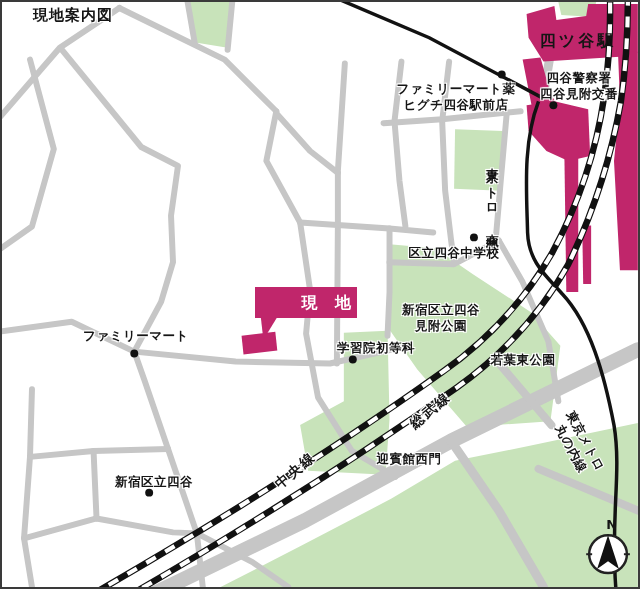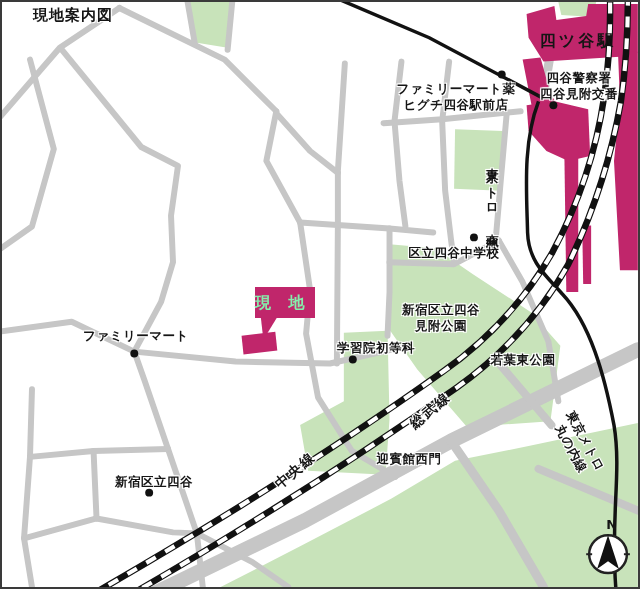--- a/index.html
+++ b/index.html
@@ -14,23 +14,23 @@
   .lbl div{white-space:nowrap;}
   #map-title{position:absolute;left:8px;top:4px;transform:none;font-size:15px;
        font-weight:700;letter-spacing:1px;margin-left:23px;}
   #station-name{font-size:16px;letter-spacing:3px;text-shadow:none;}
   #lbl-chuo{transform:translate(-50%,-50%) rotate(-40deg);font-size:14px;letter-spacing:2px;}
   #lbl-sobu{transform:translate(-50%,-50%) rotate(-40deg);font-size:14px;letter-spacing:2px;}
   #lbl-marunouchi{transform:translate(-50%,-50%) rotate(62deg);font-size:12.5px;}
   #lbl-namboku{transform:none;writing-mode:vertical-rl;text-orientation:upright;
        height:130px;letter-spacing:2px;font-size:12.5px;}
   #lbl-namboku .col2{margin-top:14px;}
-  #site-callout{position:absolute;left:253px;top:285px;width:60px;height:31px;
-       background:#c0266b;color:#86efac;font-weight:700;font-size:16px;line-height:31px;
-       text-align:left;letter-spacing:6px;text-shadow:none;transform:none;}
+  #site-callout{position:absolute;left:253px;top:285px;width:102px;height:31px;
+       background:#c0266b;color:#ffffff;font-weight:700;font-size:16px;line-height:31px;
+       text-align:right;letter-spacing:6px;text-shadow:none;transform:none;}
   #compass-n{font-size:13px;text-shadow:none;}
 </style>
 </head>
 <body>
 
 <div id="stage">
 
   <svg id="map-svg" viewBox="0 0 640 589">
 
     <g fill="#c8e3ba">

